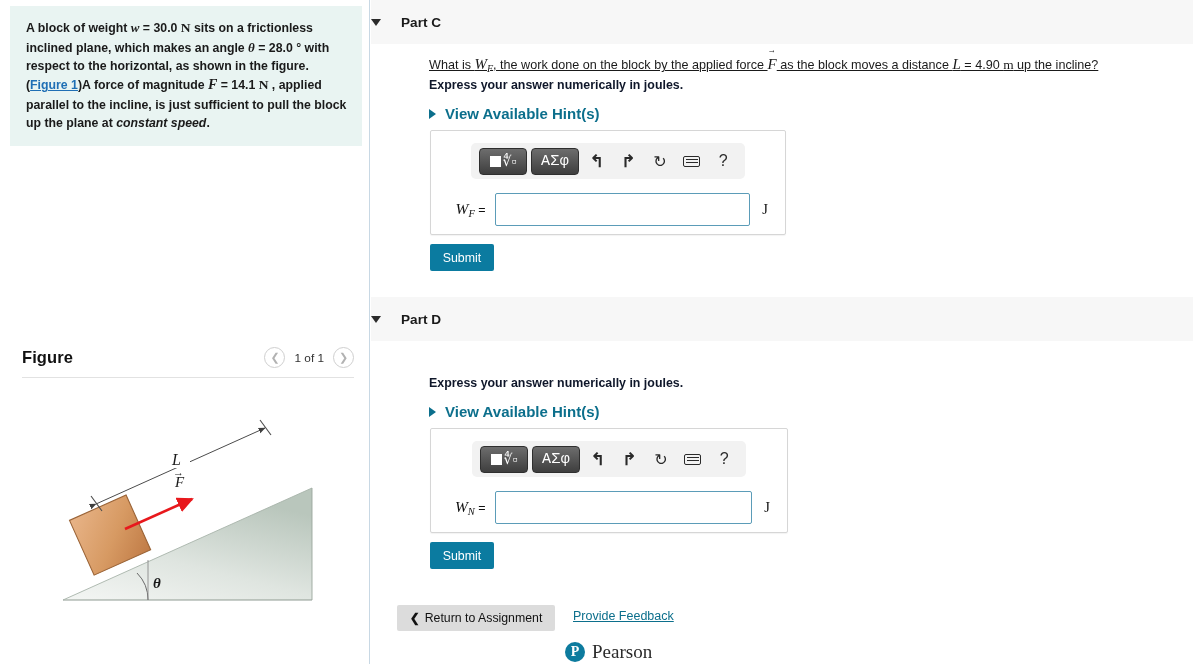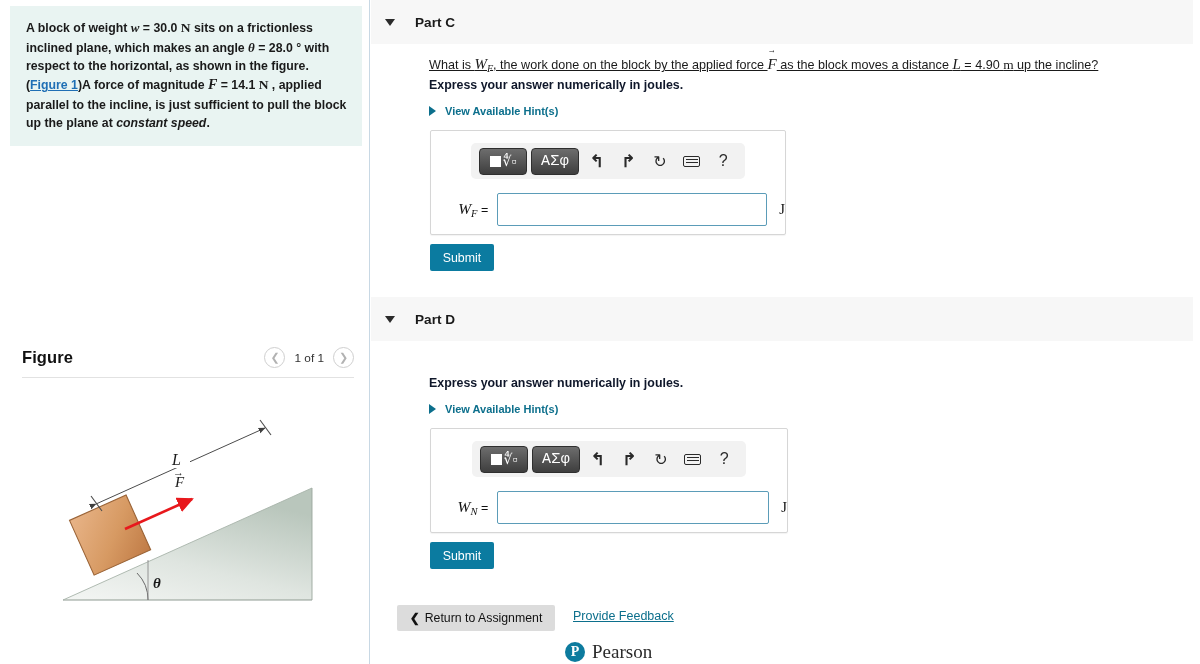--- a/index.html
+++ b/index.html
@@ -47,21 +47,21 @@
     position: absolute; left: 22px; top: 377px; width: 332px; height: 1px; background: #e2e2e2;
   }
   .figure-canvas { position: absolute; left: 20px; top: 392px; width: 336px; height: 225px; }
 
   
   .right-panel { position: absolute; left: 371px; top: 0; width: 829px; height: 664px; background:#fff; }
 
   .part-header {
     position: absolute; left: 0; width: 822px; height: 44px;
     background: #f7f7f7;
-    display: flex; align-items: center; padding-left: 14px;
+    display: flex; align-items: center; 
   }
   .caret-down {
     width: 0; height: 0; border-left: 5.5px solid transparent; border-right: 5.5px solid transparent;
     border-top: 7px solid #2b2b2b; margin-right: 20px; cursor: pointer;
   }
   .part-title { font-size: 13.6px; font-weight: bold; color: #1a1a1a; }
 
   .qtext {
     position: absolute; left: 58px; font-size: 12.6px; color: #1a1a1a; line-height: 1.4;
     white-space: nowrap;
@@ -77,21 +77,21 @@
   .express {
     position: absolute; left: 58px; font-size: 12.4px; font-weight: bold; color: #0f172a;
   }
   .hint-link {
     position: absolute; left: 58px; display: flex; align-items: center; gap: 9px; cursor: pointer;
   }
   .hint-tri {
     width: 0; height: 0; border-top: 5px solid transparent; border-bottom: 5px solid transparent;
     border-left: 7px solid #0c6f8c;
   }
-  .hint-text { color: #0c6f8c; font-size: 11px; font-weight: bold; }
+  .hint-text { color: #0c6f8c; font-size: 15px; font-weight: bold; }
 
   
   .answer-card {
     position: absolute;
     border: 1px solid #d6d6d6; background: #fff; border-radius: 2px;
     box-shadow: 0 1px 1px rgba(0,0,0,.05);
   }
   .mathbar {
     margin: 12px auto 0 auto; width: 274px; height: 36px;
     background: #f2f2f2; border-radius: 5px;
@@ -112,21 +112,21 @@
     width: 30px; height: 26px; display: flex; align-items: center; justify-content: center;
     color: #2a2a2a; cursor: pointer; font-size: 16px;
   }
   .mic.undo, .mic.redo { font-size: 17px; font-weight: bold; }
   .kb-icon {
     width: 17px; height: 11px; border: 1.6px solid #2a2a2a; border-radius: 2px;
     display: flex; flex-direction: column; justify-content: center; align-items: center; gap: 1.5px;
   }
   .kb-row { width: 12px; height: 1.4px; background: #2a2a2a; }
 
-  .ansrow { display: flex; align-items: center; margin: 14px 0 0 0; padding-left: 10px; }
+  .ansrow { display: flex; align-items: center; margin: 14px 17px 0 0; padding-left: 10px; }
   .ans-label {
     font-family: "Liberation Serif", serif; font-style: italic; font-size: 15.5px; color: #111;
     width: 48px; text-align: right; margin-right: 9px;
   }
   .ans-label .s { font-size: 10.5px; vertical-align: -0.25em; }
   .ans-label .eq { font-style: normal; font-family: "Liberation Sans", sans-serif; font-size: 12.5px; }
   .ans-input {
     height: 33px; border: 1px solid #5b9cb8; background: #fff; border-radius: 2px; outline: none;
     font-size: 13px; padding: 0 6px; font-family: "Liberation Sans", sans-serif;
   }

